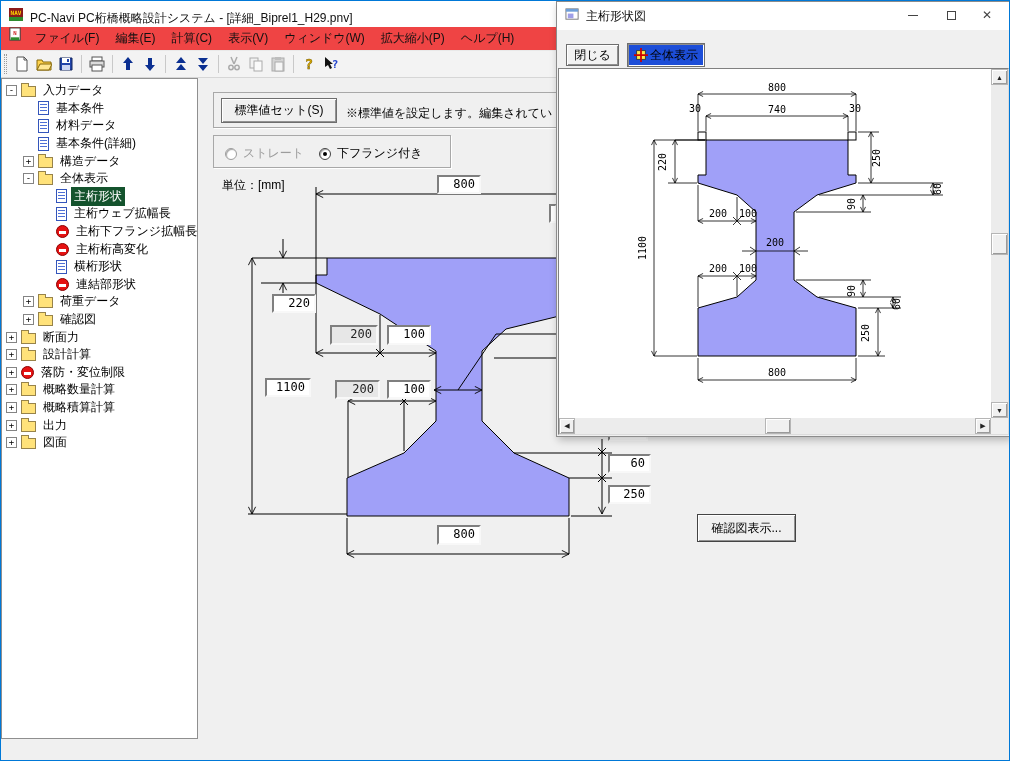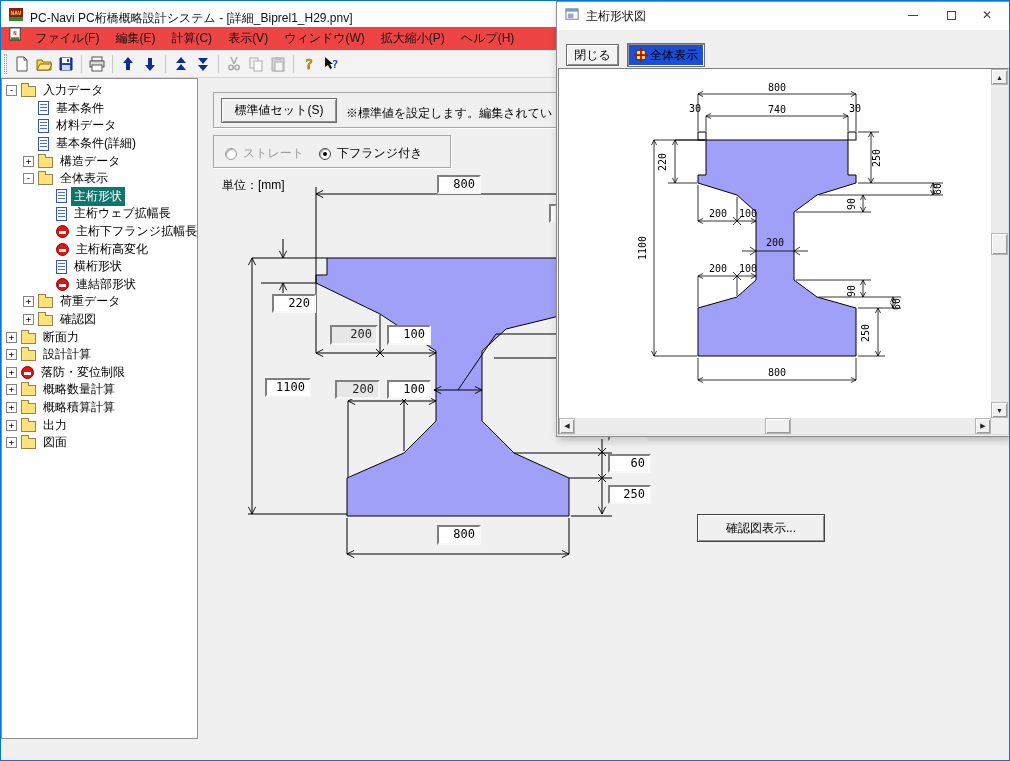--- a/index.html
+++ b/index.html
@@ -26,21 +26,21 @@
   .exp{width:11px;height:11px;border:1px solid #848484;background:#fff;font:9px/9px "DejaVu Sans Mono",monospace;
        text-align:center;color:#000;margin-right:4px;flex:none}
   .ico{flex:none;margin-right:4px;position:relative;display:inline-block}
   .i-folder{width:15px;height:11px;background:#ffe27a;border:1px solid #97834a;margin-top:2px}
   .i-folder::before{content:"";position:absolute;top:-4px;left:-1px;width:6px;height:3px;background:#ffe27a;border:1px solid #97834a;border-bottom:none}
   .i-doc{width:11px;height:14px;background:#fff;border:1px solid #3355bb;
          background-image:repeating-linear-gradient(180deg,#fff 0 2px,#4d6fd6 2px 3px);background-clip:content-box;padding:2px 1px}
   .i-ban{width:13px;height:13px;border-radius:50%;background:#e51212;border:1px solid #8c0000}
   .i-ban::after{content:"";position:absolute;left:2px;right:2px;top:5px;height:3px;background:#fff}
   .tlabel{padding:1px 3px;color:#000}
-  .tlabel.sel{background:#0f766e;color:#fff}
+  .tlabel.sel{background:#14532d;color:#fff}
   
   .content{position:absolute;left:200px;top:77px;right:0;bottom:21px;background:#f0f0f0;overflow:hidden}
   .diag{position:absolute;left:0;top:0;pointer-events:none}
   .overlay{position:absolute;inset:0;pointer-events:none}
   .overlay > *{pointer-events:auto}
   .grp{position:absolute;border:1px solid #a8a8a8;box-shadow:1px 1px 0 #fff}
   .btn{position:absolute;background:#f0f0f0;border:1px solid #6e6e6e;
        box-shadow:inset 1px 1px 0 #fff,inset -1px -1px 0 #929292;
        font-size:12px;color:#000;display:flex;align-items:center;justify-content:center;cursor:default}
   .fld{position:absolute;background:#fff;border:2px solid;border-color:#7f7f7f #f8f8f8 #f8f8f8 #7f7f7f;
@@ -362,21 +362,21 @@
     <div class="fld dis" style="left:329px;top:324px;width:48px;height:20px">200</div>
     <div class="fld" style="left:386px;top:324px;width:44px;height:20px">100</div>
     <div class="fld" style="left:264px;top:377px;width:46px;height:19px">1100</div>
     <div class="fld dis" style="left:334px;top:379px;width:45px;height:19px">200</div>
     <div class="fld" style="left:386px;top:379px;width:44px;height:19px">100</div>
     <div class="fld" style="left:607px;top:433px;width:40px;height:7px"></div>
     <div class="fld" style="left:607px;top:453px;width:43px;height:19px">60</div>
     <div class="fld" style="left:607px;top:484px;width:43px;height:19px">250</div>
     <div class="fld" style="left:436px;top:524px;width:44px;height:20px">800</div>
 
-    <div class="btn" style="left:696px;top:513px;width:128px;height:28px;border-color:#444">確認図表示...</div>
+    <div class="btn" style="left:696px;top:513px;width:99px;height:28px;border-color:#444">確認図表示...</div>
   </div>
 
   <div class="popup">
     <div class="ptitle">
       <span style="margin-left:8px">
         <svg width="15" height="15" viewBox="0 0 16 16">
             <rect x="1" y="2" width="13" height="11" fill="#fff" stroke="#777"></rect>
             <rect x="1" y="2" width="13" height="3" fill="#6f9fd8"></rect>
             <rect x="3" y="7" width="6" height="5" fill="#9f9fe8"></rect>
           </svg>

